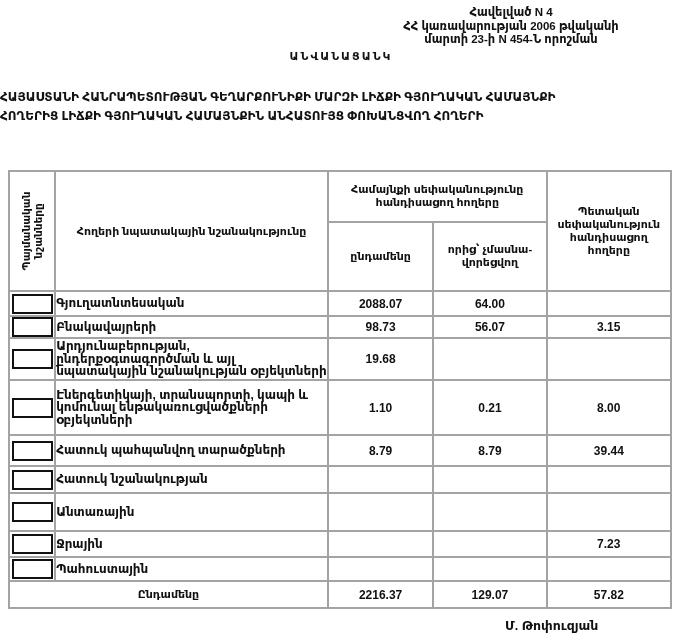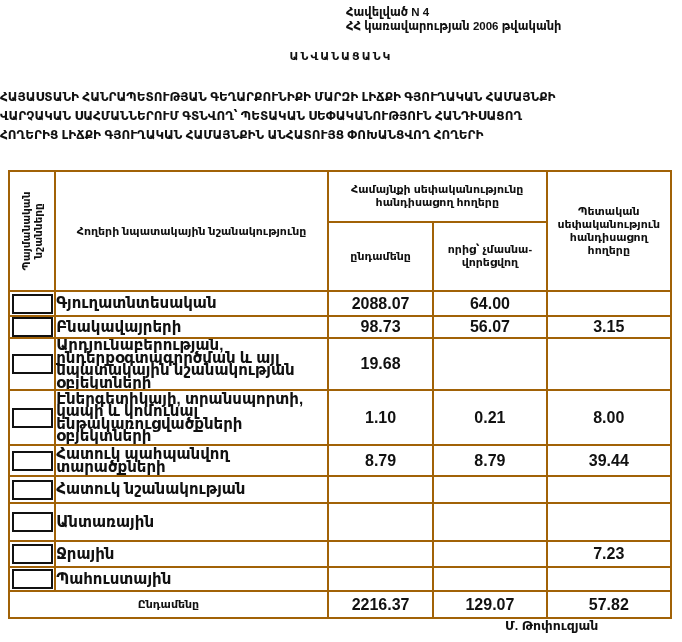--- a/index.html
+++ b/index.html
@@ -6,47 +6,47 @@
   body{
     width:682px;height:642px;background:#ffffff;overflow:hidden;
     font-family:"Liberation Sans","DejaVu Sans",sans-serif;
     color:#111;font-weight:700;
     -webkit-font-smoothing:none;
   }
   .page{position:relative;width:682px;height:642px;}
 
   .annex{
     position:absolute;top:6px;right:6px;width:330px;
-    text-align:left;font-size:11.5px;line-height:13.5px;
+    text-align:center;font-size:11.5px;line-height:13.5px;
   }
   .doc-title{
     position:absolute;top:50px;left:0;width:682px;
     text-align:center;font-size:11px;letter-spacing:2px;
   }
   .subtitle{
     position:absolute;top:88px;left:0;width:682px;
     text-align:left;font-size:12px;line-height:19px;white-space:nowrap;
   }
 
   table.land{
     position:absolute;top:170px;left:8px;
     border-collapse:collapse;table-layout:fixed;width:664px;
   }
   table.land th, table.land td{
-    border:2px solid #a16207;padding:0;overflow:hidden;
+    border:2px solid #a3a3a3;padding:0;overflow:hidden;
     font-weight:700;vertical-align:middle;
   }
   th.hdr{font-size:11px;line-height:13px;text-align:center;padding:2px 4px;}
   th.hdr-sub{font-size:11px;line-height:13px;text-align:center;padding:2px 4px;}
   .vwrap{display:flex;align-items:center;justify-content:center;height:112px;}
   .vtext{transform:rotate(-90deg);width:82px;text-align:center;font-size:10.5px;line-height:12px;}
   td.sym{text-align:center;}
   .symbol-box{width:37px;height:16px;border:2px solid #111;margin:0 auto;}
-  td.lbl{font-size:15px;line-height:12.5px;text-align:left;padding:2px 4px 2px 6px;}
-  td.num{font-size:16px;text-align:center;}
+  td.lbl{font-size:12px;line-height:12.5px;text-align:left;padding:2px 4px 2px 6px;}
+  td.num{font-size:12px;text-align:center;}
   tr.r1{height:25px}tr.r2{height:16px}tr.r3{height:42px}tr.r4{height:55px}
   tr.r5{height:31px}tr.r6{height:27px}tr.r7{height:38px}tr.r8{height:26px}tr.r9{height:24px}
   tr.tot{height:27px}
   td.tot-lbl{font-size:11px;text-align:center;padding-right:140px;}
 
   .footer-left{
     position:absolute;left:10px;top:587px;
     font-size:12.5px;line-height:15.5px;
   }
   .footer-sign{
@@ -54,27 +54,27 @@
   }
 </style>
 </head>
 <body>
 
 <div class="page">
 
   <div class="annex">
     <div>Հավելված N 4</div>
     <div>ՀՀ կառավարության 2006 թվականի</div>
+    <div>մարտի 23-ի N 454-Ն որոշման</div>
   </div>
 
   <div class="doc-title">ԱՆՎԱՆԱՑԱՆԿ</div>
 
   <div class="subtitle">
     <div>ՀԱՅԱՍՏԱՆԻ ՀԱՆՐԱՊԵՏՈՒԹՅԱՆ ԳԵՂԱՐՔՈՒՆԻՔԻ ՄԱՐԶԻ ԼԻՃՔԻ ԳՅՈՒՂԱԿԱՆ ՀԱՄԱՅՆՔԻ</div>
-    <div>ՎԱՐՉԱԿԱՆ ՍԱՀՄԱՆՆԵՐՈՒՄ ԳՏՆՎՈՂ՝ ՊԵՏԱԿԱՆ ՍԵՓԱԿԱՆՈՒԹՅՈՒՆ ՀԱՆԴԻՍԱՑՈՂ</div>
     <div>ՀՈՂԵՐԻՑ ԼԻՃՔԻ ԳՅՈՒՂԱԿԱՆ ՀԱՄԱՅՆՔԻՆ ԱՆՀԱՏՈՒՅՑ ՓՈԽԱՆՑՎՈՂ ՀՈՂԵՐԻ</div>
   </div>
 
   <table class="land">
     <colgroup>
       <col style="width:46px">
         <col style="width:272px">
         <col style="width:105px">
         <col style="width:113px">
         <col style="width:124px">

